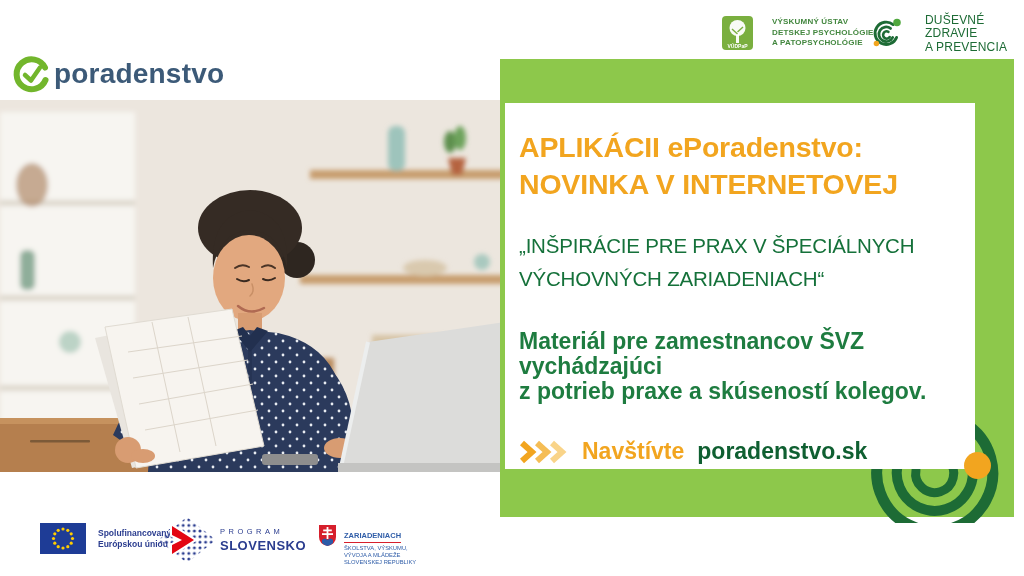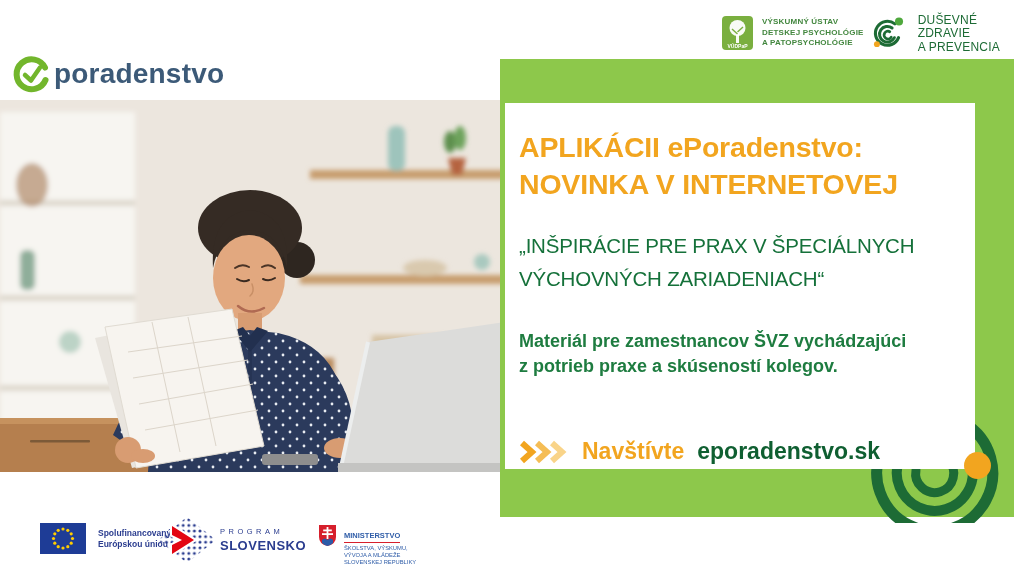--- a/index.html
+++ b/index.html
@@ -3,42 +3,42 @@
 <meta charset="utf-8">
 <style>
   html,body{margin:0;padding:0;width:1024px;height:576px;background:#ffffff;overflow:hidden;
             font-family:"Liberation Sans", sans-serif;}
   .stage{position:absolute;inset:0;width:1024px;height:576px;background:#ffffff;}
 
   
   .brand{position:absolute;left:12px;top:54px;display:flex;align-items:center;gap:2px;}
   .brand-word{font-size:28px;font-weight:700;color:#3c5a78;letter-spacing:.2px;}
 
-  .partner{position:absolute;display:flex;align-items:center;gap:9px;}
+  .partner{position:absolute;display:flex;align-items:center;gap:19px;}
   .partner-vudpap{left:722px;top:16px;}
   .partner-dusevne{left:870px;top:12px;}
   .partner-lines{display:flex;flex-direction:column;justify-content:center;}
   .vudpap-line{font-size:8px;line-height:10.5px;font-weight:700;color:#43873f;letter-spacing:.2px;}
   .dusevne-line{font-size:12px;line-height:13.5px;font-weight:400;color:#1d6b35;letter-spacing:.2px;}
 
   
   .photo{position:absolute;left:0;top:100px;width:505px;height:372px;overflow:hidden;}
 
   
   .panel{position:absolute;left:500px;top:59px;width:514px;height:458px;background:#8dc84b;z-index:1;}
   .corner-arcs{position:absolute;left:845px;top:393px;z-index:2;}
   .card{position:absolute;left:505px;top:103px;width:470px;height:366px;background:#ffffff;z-index:3;}
   .corner-dot{position:absolute;left:964px;top:452px;width:27px;height:27px;border-radius:50%;
               background:#f2a51f;z-index:4;}
 
   .card-title{position:absolute;left:14px;top:26px;font-size:28.5px;line-height:37px;
               font-weight:800;color:#f2a51f;letter-spacing:-.2px;}
   .card-subtitle{position:absolute;left:14px;top:126px;font-size:20.5px;line-height:33px;
               font-weight:400;color:#15713a;letter-spacing:-.2px;}
-  .card-body{position:absolute;left:14px;top:226px;font-size:18px;line-height:25px;
+  .card-body{position:absolute;left:14px;top:226px;font-size:23px;line-height:25px;
               font-weight:700;color:#1e7c40;}
   .cta{position:absolute;left:14px;top:335px;display:flex;align-items:center;gap:13px;}
   .cta-label{font-size:23px;font-weight:800;color:#f2a51f;}
   .cta-link{font-size:23px;font-weight:800;color:#0f5f31;cursor:pointer;}
 
   
   .eu-group{position:absolute;left:40px;top:523px;display:flex;align-items:center;gap:12px;}
   .eu-text{font-size:8.5px;line-height:11px;font-weight:700;color:#2b3d8f;}
   .ps-group{position:absolute;left:158px;top:517px;display:flex;align-items:center;gap:4px;}
   .ps-program{font-size:7.5px;letter-spacing:3.5px;color:#2b3d8f;font-weight:500;}
@@ -188,21 +188,21 @@
       <div>Materiál pre zamestnancov ŠVZ vychádzajúci</div>
       <div>z potrieb praxe a skúseností kolegov.</div>
     </div>
     <div class="cta">
       <svg width="50" height="24" viewBox="0 0 50 24">
         <path d="M3 3 L13 12 L3 21" fill="none" stroke="#f2a51f" stroke-width="6"></path>
         <path d="M18 3 L28 12 L18 21" fill="none" stroke="#f5bd55" stroke-width="6"></path>
         <path d="M33 3 L43 12 L33 21" fill="none" stroke="#f9d489" stroke-width="6"></path>
       </svg>
       <span class="cta-label">Navštívte</span>
-      <span class="cta-link">eporadenstvo.sk</span>
+      <span class="cta-link">poradenstvo.sk</span>
     </div>
   </div>
 
   <div class="corner-dot"></div>
 
   <div class="eu-group">
     <svg width="46" height="31" viewBox="0 0 46 31">
       <rect width="46" height="31" fill="#1e3c96"></rect>
       <g fill="#ffcc00">
         <circle cx="23" cy="6" r="1.6"></circle>
@@ -244,20 +244,20 @@
 
   <div class="min-group">
     <svg width="19" height="23" viewBox="0 0 19 23">
       <path d="M1 1 H18 V13 Q18 20 9.5 22 Q1 20 1 13 Z" fill="#d61f2c"></path>
       <path d="M4 16 q2.5 -3 5.5 0 q3 -3 5.5 0 l0 3 q-2.5 2.5 -5.5 3 q-3 -.5 -5.5 -3 Z" fill="#2c5ba8"></path>
       <rect x="8.6" y="3" width="1.8" height="12" fill="#ffffff"></rect>
       <rect x="5.2" y="5.5" width="8.6" height="1.8" fill="#ffffff"></rect>
       <rect x="4" y="9.2" width="11" height="1.8" fill="#ffffff"></rect>
     </svg>
     <div>
-      <div><span class="min-title">MINISTERSTVO</span></div>
+      <div><span class="min-title">ZARIADENIACH</span></div>
       <div class="min-line">ŠKOLSTVA, VÝSKUMU,</div>
       <div class="min-line">VÝVOJA A MLÁDEŽE</div>
       <div class="min-line">SLOVENSKEJ REPUBLIKY</div>
     </div>
   </div>
 
 </div>
 
 </body></html>

